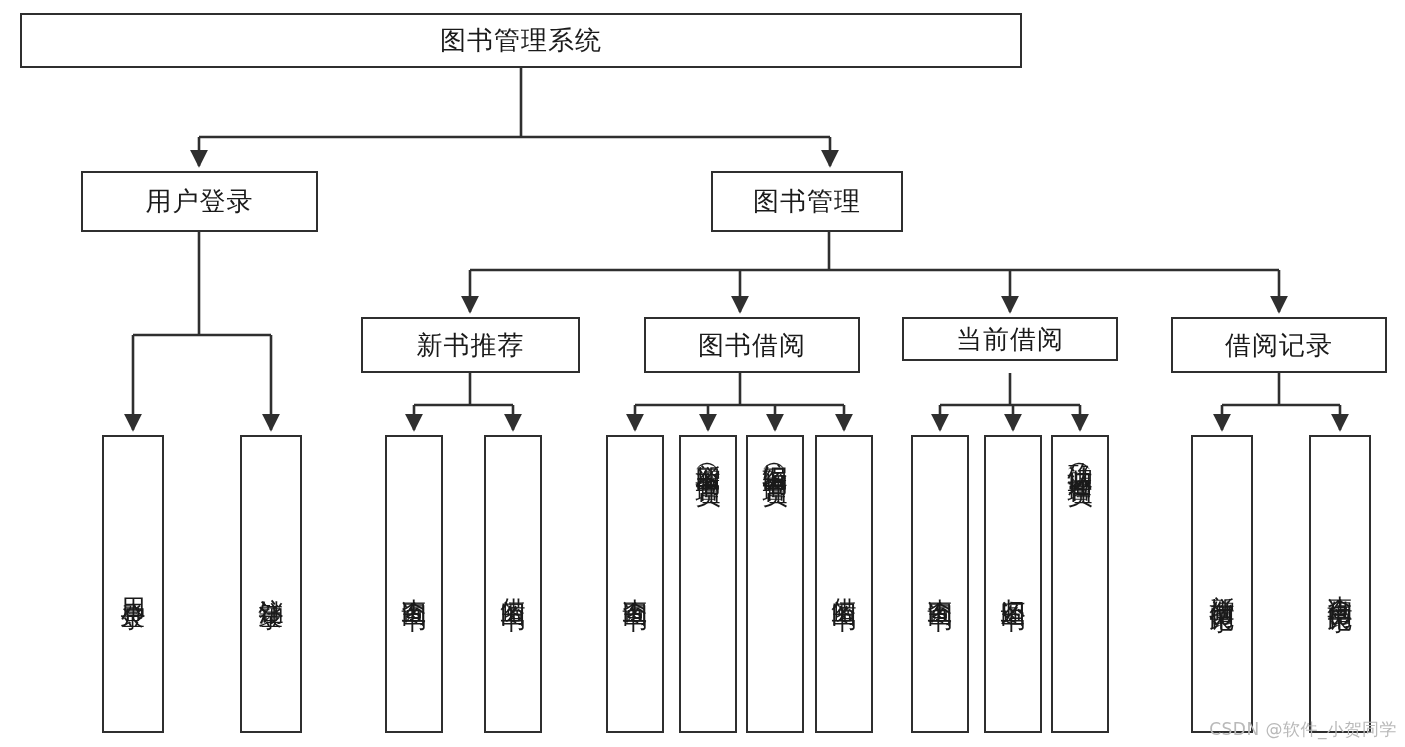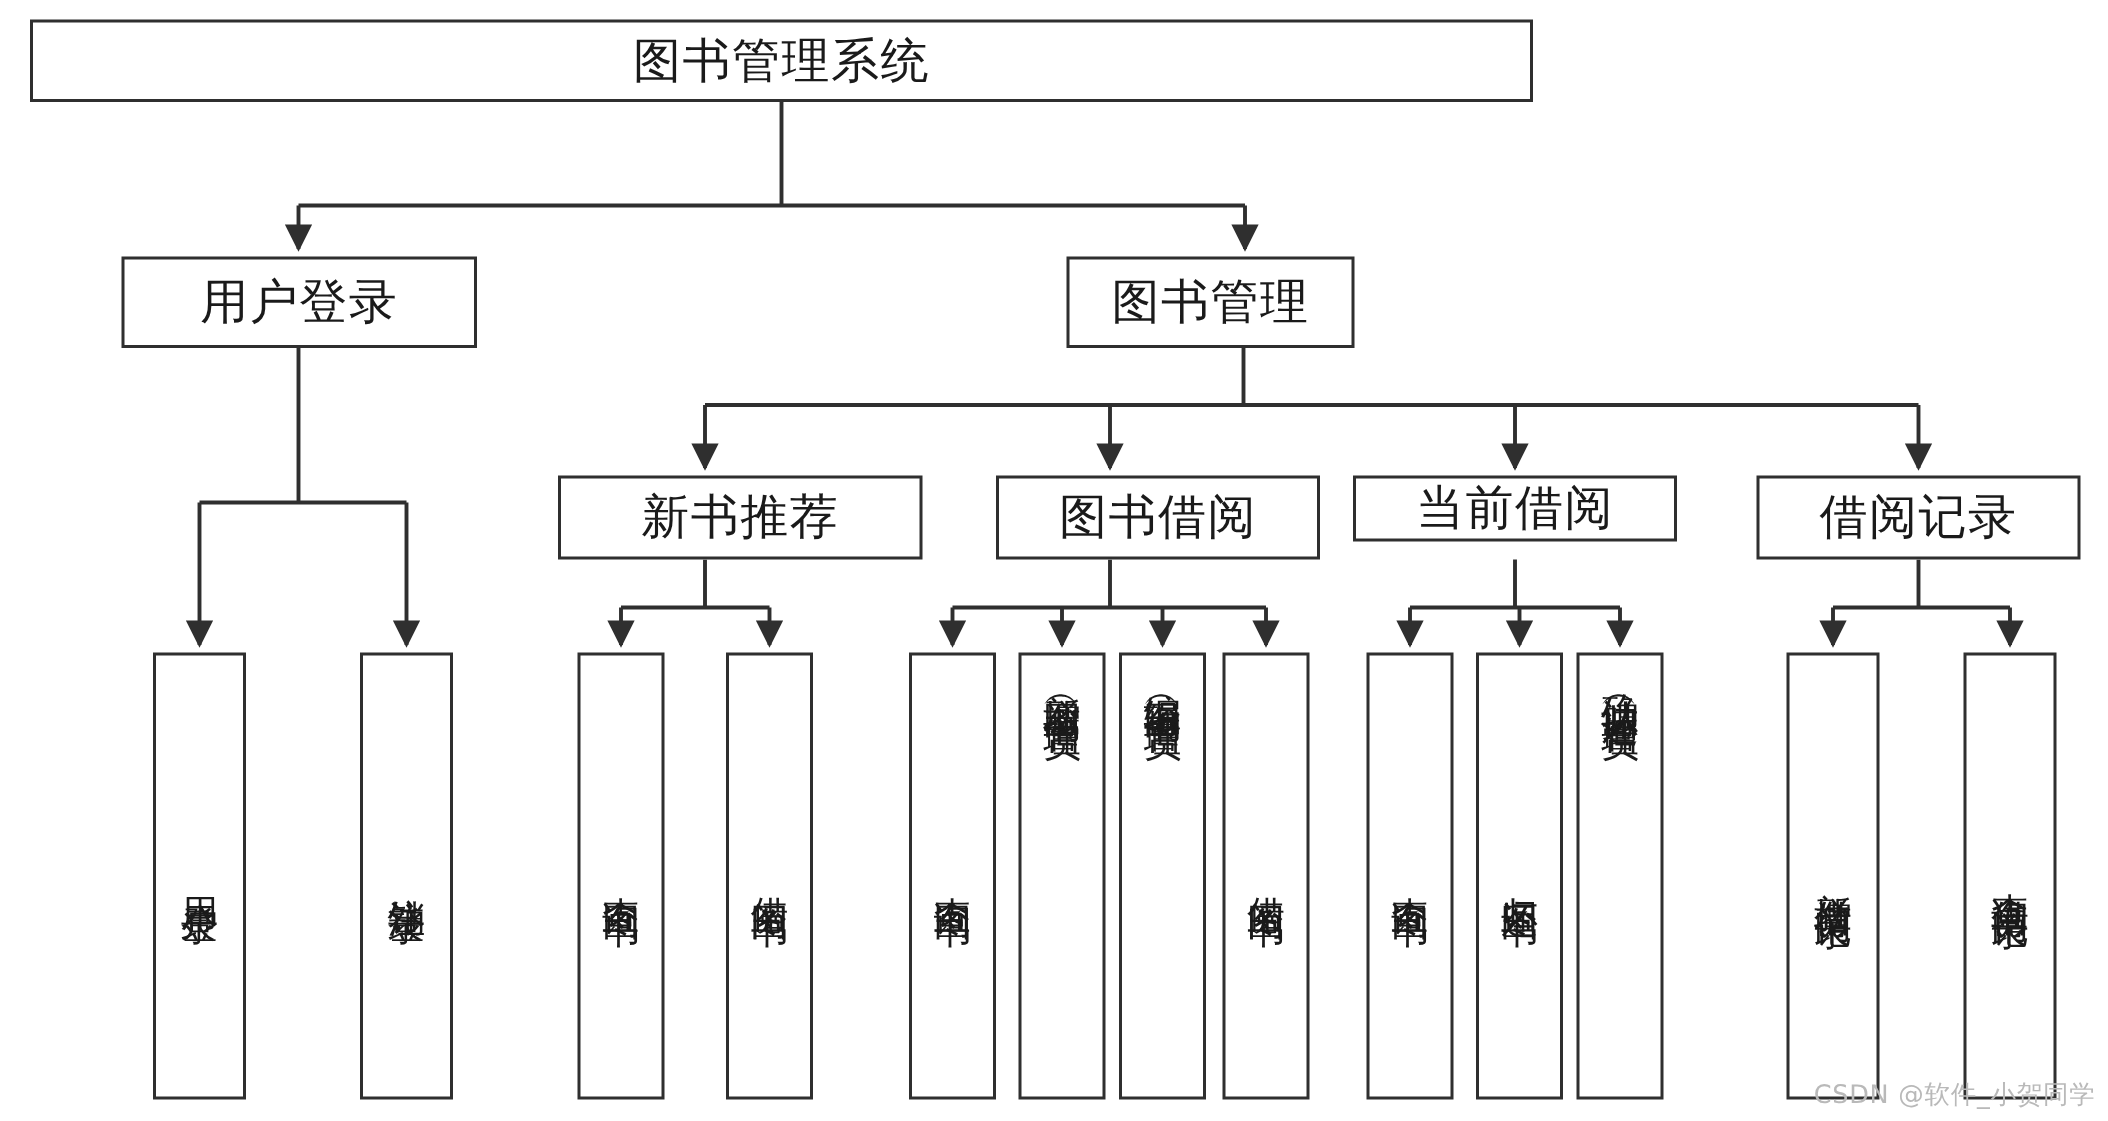--- a/index.html
+++ b/index.html
@@ -30,21 +30,21 @@
     position: absolute;
     box-sizing: border-box;
     border: 2px solid #2f2f2f;
     background: #ffffff;
     display: flex;
     align-items: center;
     justify-content: center;
     color: #1a1a1a;
   }
   .node.horiz {
-    font-size: 32px;
+    font-size: 26px;
     letter-spacing: 1px;
   }
   .node.vert {
     writing-mode: vertical-rl;
     text-orientation: upright;
     font-size: 25px;
     letter-spacing: 3px;
     line-height: 1.0;
     padding-top: 6px;
     padding-bottom: 6px;
@@ -127,24 +127,24 @@
     <span class="node-label">图书管理系统</span>
   </div>
 
   <div class="node horiz" style="left: 81px; top: 171px; width: 237px; height: 61px;">
     <span class="node-label">用户登录</span>
   </div>
   <div class="node horiz" style="left: 711px; top: 171px; width: 192px; height: 61px;">
     <span class="node-label">图书管理</span>
   </div>
 
-  <div class="node horiz" style="left: 372px; top: 317px; width: 243px; height: 56px;">
+  <div class="node horiz" style="left: 361px; top: 317px; width: 219px; height: 56px;">
     <span class="node-label">新书推荐</span>
   </div>
-  <div class="node horiz" style="left: 664px; top: 317px; width: 216px; height: 56px;">
+  <div class="node horiz" style="left: 644px; top: 317px; width: 216px; height: 56px;">
     <span class="node-label">图书借阅</span>
   </div>
   <div class="node horiz" style="left: 902px; top: 317px; width: 216px; height: 44px;">
     <span class="node-label">当前借阅</span>
   </div>
   <div class="node horiz" style="left: 1171px; top: 317px; width: 216px; height: 56px;">
     <span class="node-label">借阅记录</span>
   </div>
 
   <div class="node vert" style="left: 102px; top: 435px; width: 62px; height: 298px;">

